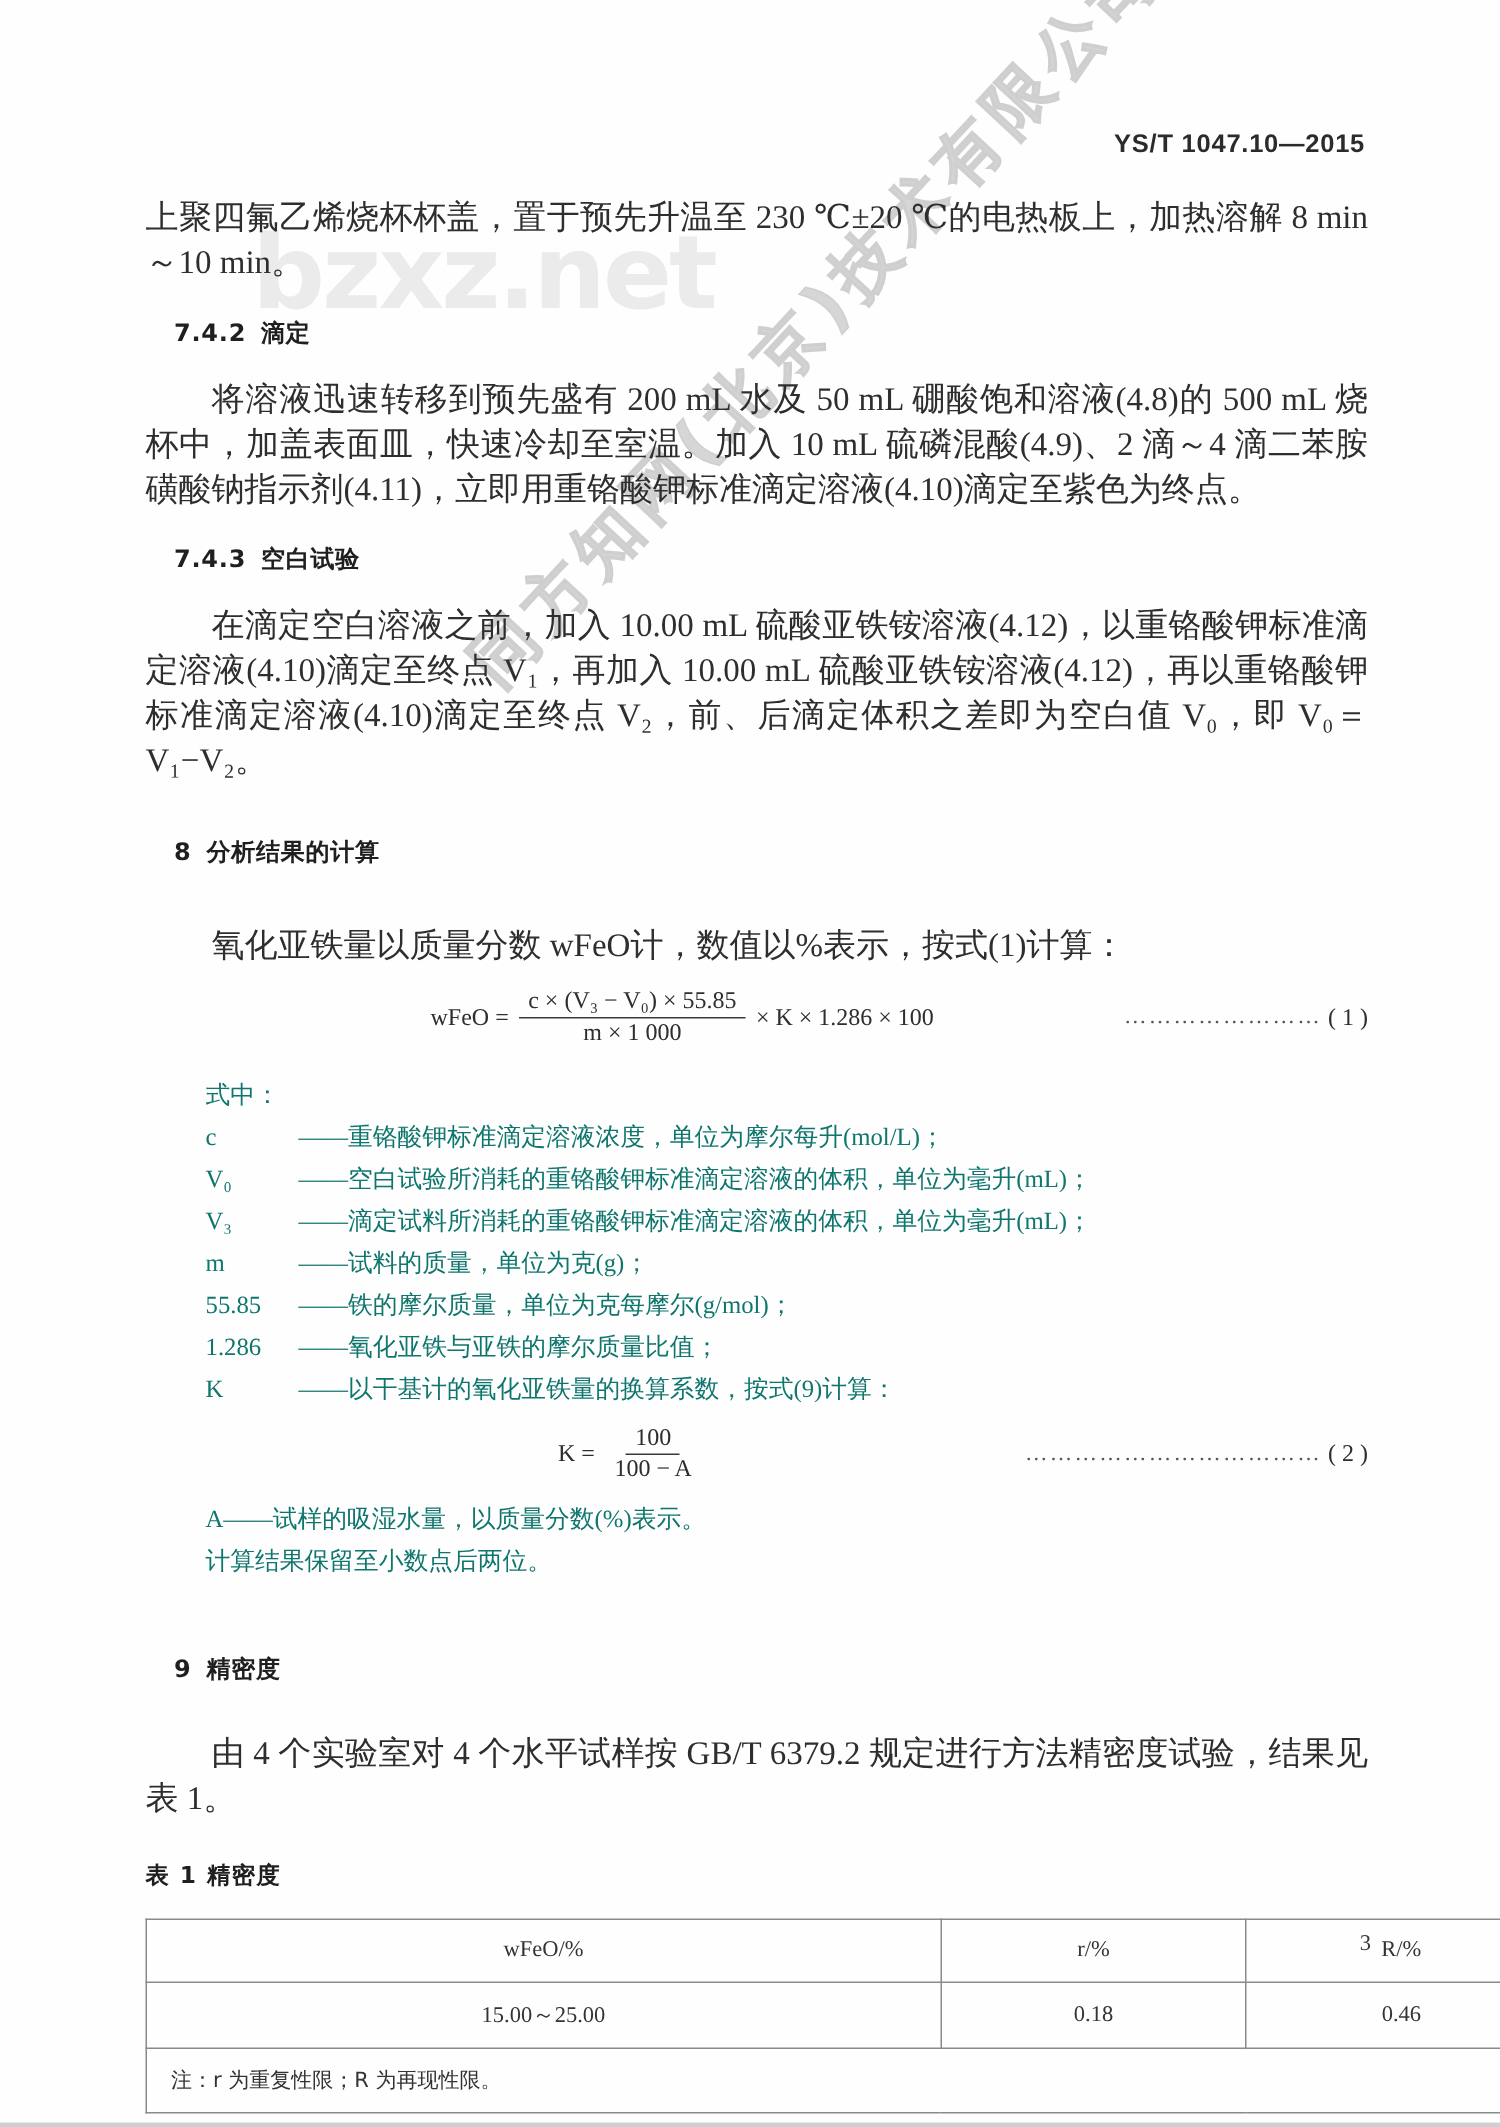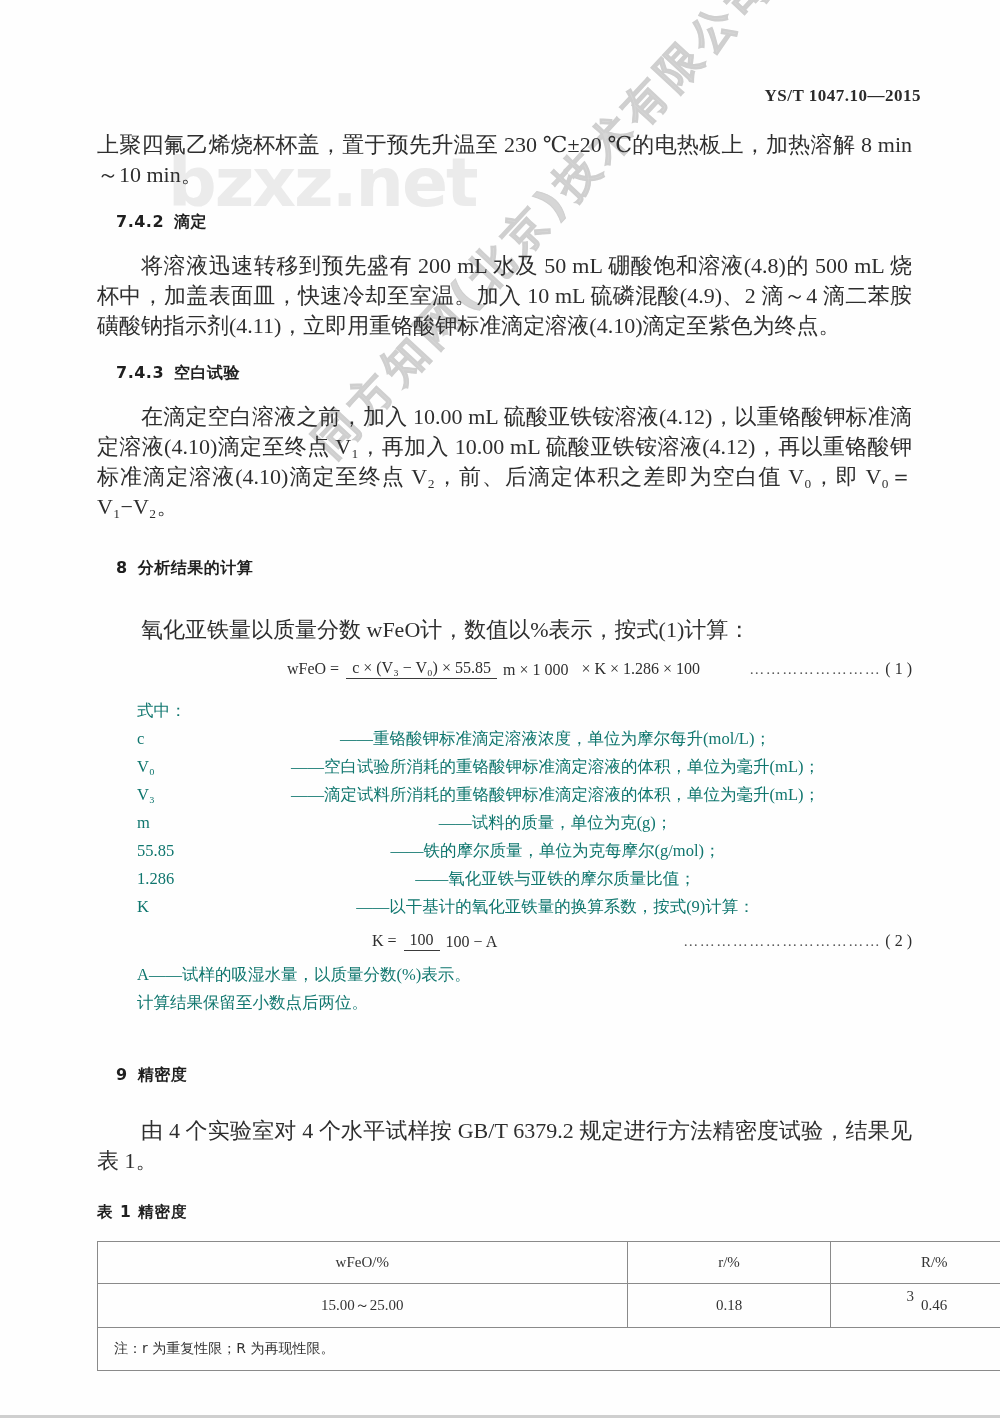--- a/index.html
+++ b/index.html
@@ -58,22 +58,22 @@
     pointer-events: none;
     user-select: none;
     -webkit-text-stroke: 1px #cfcfcf;
   }
   .wm-diag span { display: inline-block; }
 
   
   .doc-header {
     position: absolute;
     top: 86px;
-    right: 79px;
-    font-family: Liberation Serif, serif;
+    right: 90px;
+    font-family: Liberation Sans, sans-serif;
     font-weight: bold;
     font-size: 17px;
     color: #2b2b2b;
     letter-spacing: 0.5px;
     z-index: 5;
   }
 
   
   .content {
     position: absolute;
@@ -126,20 +126,21 @@
   .formula-body {
     display: flex;
     align-items: center;
     justify-content: center;
     flex: 0 0 auto;
   }
   .f1-wrap { margin-left: 190px; }
   .f2-wrap { margin-left: 275px; }
   .frac {
     display: inline-flex;
+    flex-direction: column;
     align-items: center;
     vertical-align: middle;
     margin: 0 3px;
   }
   .frac .num-part {
     padding: 0 6px 1px 6px;
     border-bottom: 1.2px solid #3a3a3a;
     white-space: nowrap;
   }
   .frac .den-part {
@@ -164,21 +165,21 @@
     font-size: 16.5px;
     line-height: 28px;
     color: #0f766e;
     margin-left: 40px;
   }
   .defrow { display: flex; align-items: baseline; }
   .defsym {
     flex: 0 0 62px;
     white-space: nowrap;
   }
-  .defdesc { flex: 1 1 auto; text-align: center; }
+  .defdesc { flex: 1 1 auto; }
 
   
   .table-caption {
     text-align: left;
     font-family: "DejaVu Sans", sans-serif;
     font-weight: bold;
     font-size: 15.5px;
     color: #1f1f1f;
     letter-spacing: 1px;
   }

